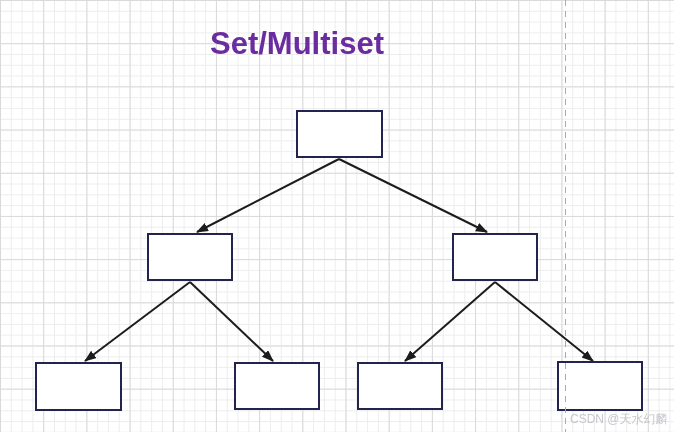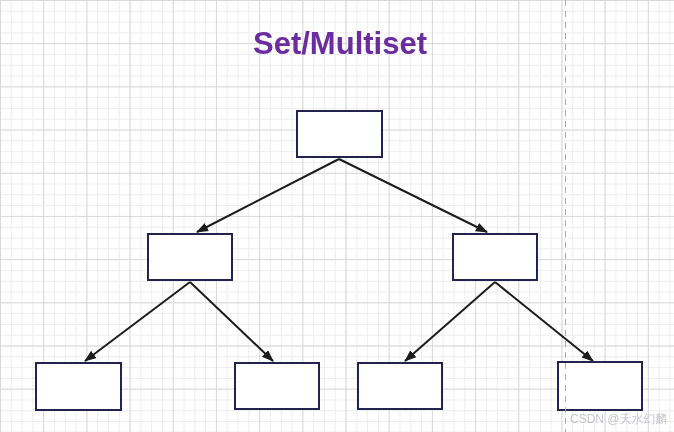--- a/index.html
+++ b/index.html
@@ -14,21 +14,21 @@
       linear-gradient(to bottom, #ededed 1px, transparent 1px);
     background-size:43.2px 43.2px, 43.2px 43.2px, 10.8px 10.8px, 10.8px 10.8px;
   }
   .canvas{position:absolute;inset:0;}
   .page-break{
     position:absolute;top:0;bottom:0;width:1px;
     background:repeating-linear-gradient(to bottom, var(--break-color,#ababab) 0 6px, transparent 6px 11px);
   }
   .title{
     position:absolute;left:210px;top:26px;width:260px;
-    margin:0;text-align:center;
+    margin:0;text-align:left;
     font-size:31px;font-weight:bold;letter-spacing:0px;
     color:var(--title-color,#6a2c9f);
   }
   .nodes-layer,.edges-layer{position:absolute;inset:0;}
   .edges-layer{width:674px;height:432px;}
   .node{
     position:absolute;box-sizing:border-box;
     background:var(--node-fill,#ffffff);
     border:2px solid var(--node-border,#23234f);
   }

